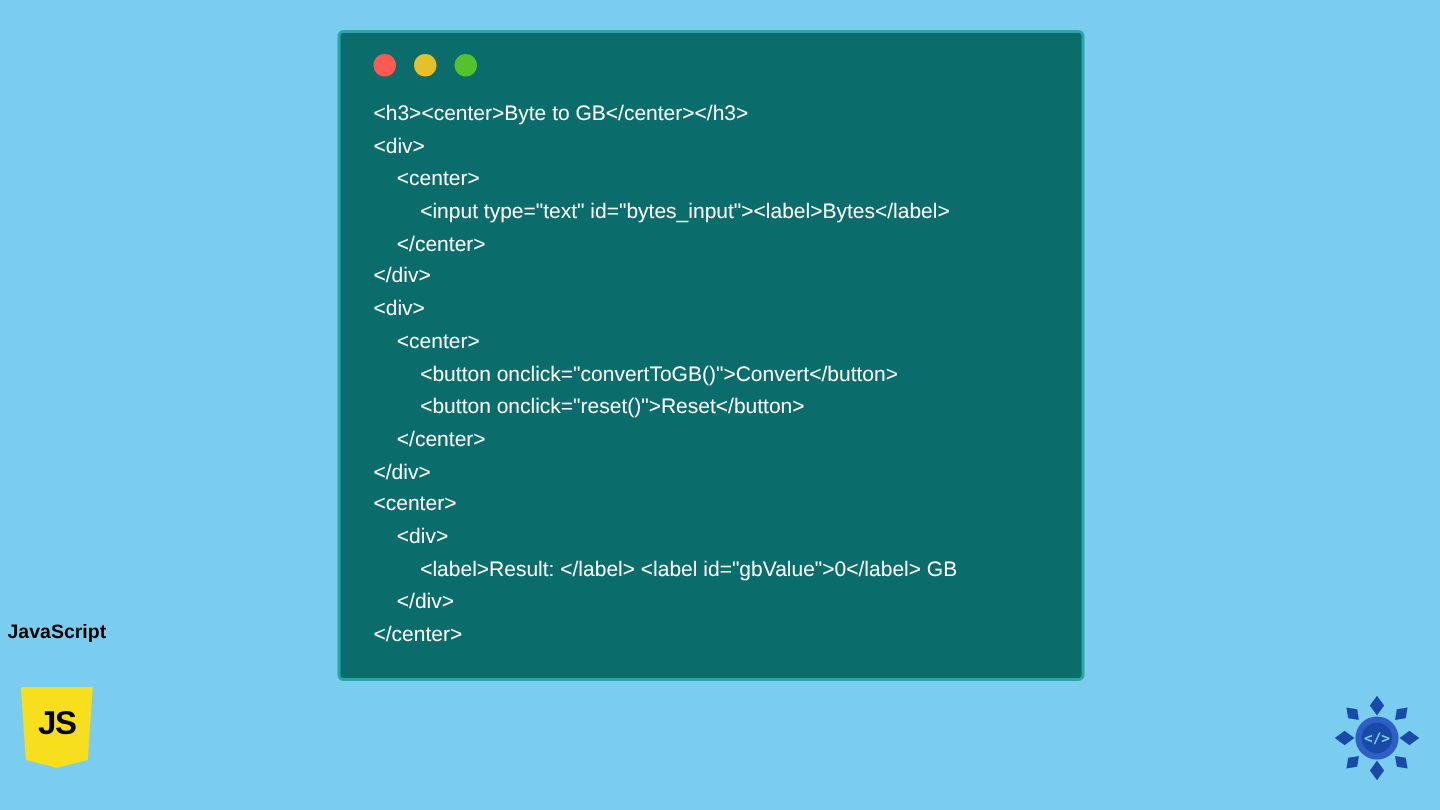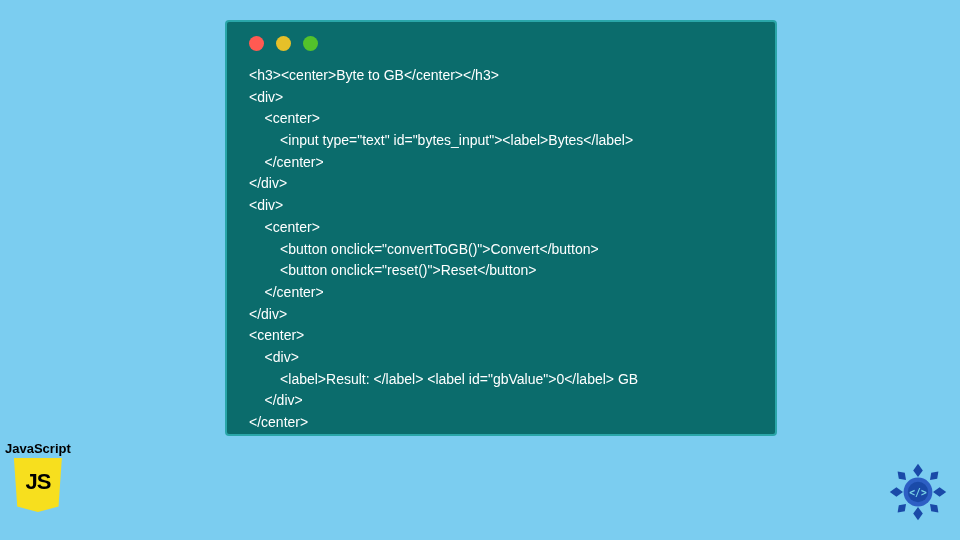--- a/index.html
+++ b/index.html
@@ -8,25 +8,25 @@
     height: 540px;
     background: #7bcdf0;
     font-family: Arial, Helvetica, sans-serif;
     position: relative;
     overflow: hidden;
   }
   .code-panel {
     position: absolute;
     left: 225px;
     top: 20px;
-    width: 552px;
+    width: 498px;
     background: #0b6c6c;
     border: 2px solid #2aa6a9;
     border-radius: 4px;
-    padding: 14px 16px 0 16px;
+    padding: 14px 16px 18px 16px;
   }
   .window-dots {
     display: flex;
     gap: 12px;
     margin-bottom: 14px;
     margin-left: 6px;
   }
   .dot {
     width: 15px;
     height: 15px;
@@ -43,20 +43,21 @@
     white-space: pre;
     padding-left: 6px;
   }
   .js-badge {
     position: absolute;
     left: 5px;
     bottom: 28px;
     display: flex;
     flex-direction: column;
     align-items: center;
+    gap: 28px;
   }
   .js-label {
     font-size: 13px;
     font-weight: bold;
     color: #000;
     margin-bottom: 2px;
   }
   .js-logo {
     width: 48px;
     height: 54px;

